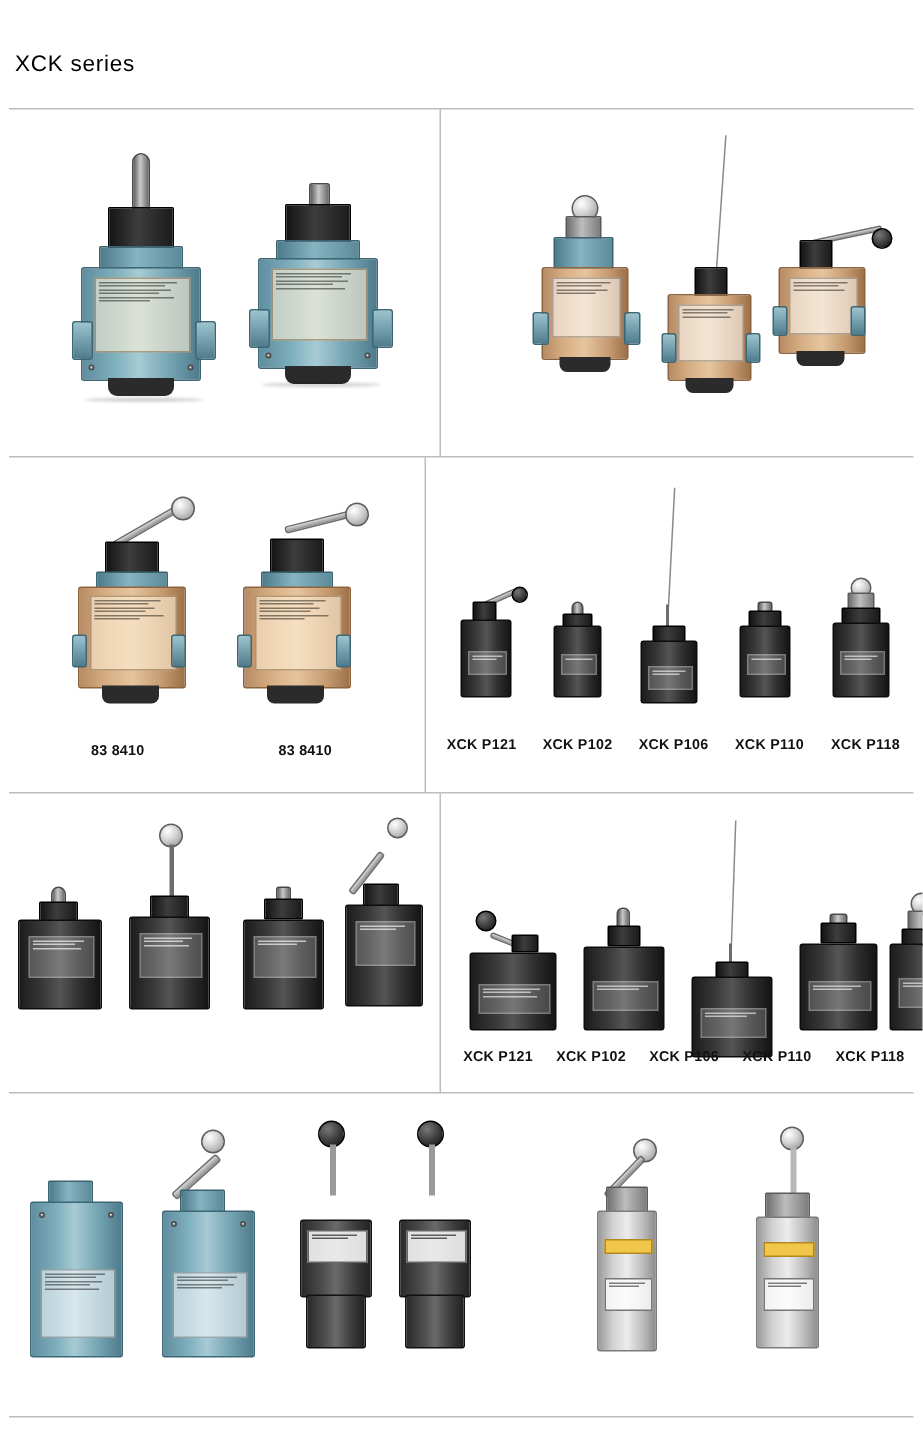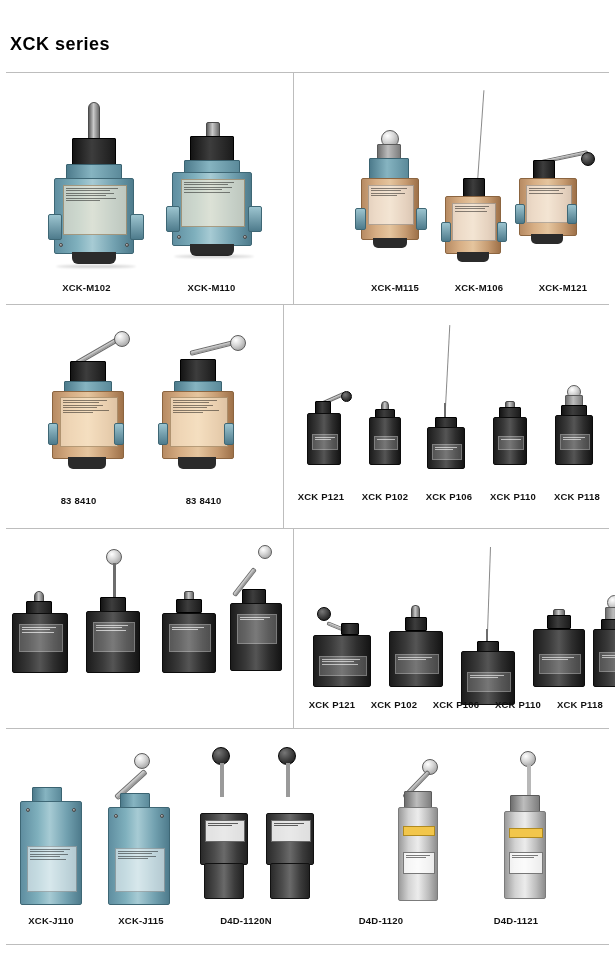--- a/index.html
+++ b/index.html
@@ -12,22 +12,22 @@
     height: 964px;
     position: relative;
     font-family: "Liberation Sans", sans-serif;
     color: #000;
     overflow: hidden;
   }
   #page-title {
     position: absolute;
     left: 10px;
     top: 34px;
-    font-size: 18px;
-    font-weight: bold;
+    font-size: 15px;
+    font-weight: normal;
     letter-spacing: 0.5px;
   }
   .hrule {
     position: absolute;
     left: 6px;
     width: 603px;
     height: 1px;
     background: #bdbdbd;
   }
   .vrule {
@@ -228,24 +228,20 @@
       </div>
       <div class="screw" style="left:4px; top:62px;"></div>
       <div class="screw" style="right:4px; top:62px;"></div>
     </div>
     <div class="mount blue" style="left:0px; top:84px; width:14px; height:26px;"></div>
     <div class="mount blue" style="right:0px; top:84px; width:14px; height:26px;"></div>
     <div class="cable" style="left:24px; top:122px; width:44px; height:12px; border-radius:0 0 6px 6px;"></div>
     <div class="shadow" style="left:8px; width:80px; bottom:9px;"></div>
   </div>
 
-  <div class="caption-row" style="left:24px; top:210px; width:250px;">
-    <span class="cap" style="width:125px;">XCK-M102</span>
-    <span class="cap" style="width:125px;">XCK-M110</span>
-  </div>
 </div>
 
 <div class="group" style="left:293px; top:72px; width:322px; height:232px;">
 
   <div class="part" style="left:62px; top:58px; width:72px; height:137px;">
     <div class="roller" style="left:26px; top:0px; width:18px; height:18px;"></div>
     <div class="head gray" style="left:22px; top:14px; width:24px; height:16px;"></div>
     <div class="head blue" style="left:14px; top:28px; width:40px; height:22px;"></div>
     <div class="body tan" style="left:6px; top:48px; width:58px; height:62px; bottom:auto;">
       <div class="label" style="left:6px; top:6px; width:46px; height:40px;">
@@ -284,25 +280,20 @@
         <span class="ln" style="width:36px;"></span>
         <span class="ln" style="width:30px;"></span>
         <span class="ln" style="width:34px;"></span>
       </div>
     </div>
     <div class="mount blue" style="left:0px; top:52px; width:10px; height:20px;"></div>
     <div class="mount blue" style="right:22px; top:52px; width:10px; height:20px;"></div>
     <div class="cable" style="left:16px; top:82px; width:32px; height:10px; border-radius:0 0 5px 5px;"></div>
   </div>
 
-  <div class="caption-row" style="left:60px; top:210px; width:252px;">
-    <span class="cap" style="width:84px;">XCK-M115</span>
-    <span class="cap" style="width:84px;">XCK-M106</span>
-    <span class="cap" style="width:84px;">XCK-M121</span>
-  </div>
 </div>
 
 <div class="group" style="left:0px; top:305px; width:283px; height:223px;">
 
   <div class="part" style="left:48px; top:26px; width:96px; height:150px;">
     <div class="lever" style="left:28px; top:30px; width:50px; transform:rotate(-30deg); height:5px;"></div>
     <div class="roller" style="left:66px; top:0px; width:16px; height:16px;"></div>
     <div class="head black" style="left:22px; top:30px; width:36px; height:24px;"></div>
     <div class="head blue" style="left:16px; top:50px; width:48px; height:12px;"></div>
     <div class="body tan" style="left:4px; top:60px; width:72px; height:68px; bottom:auto;">
@@ -613,20 +604,13 @@
     <div class="head gray" style="left:18px; top:44px; width:30px; height:20px;"></div>
     <div class="body white" style="left:12px; top:60px; width:42px; height:88px; bottom:auto;">
       <div class="label" style="left:4px; top:16px; width:34px; height:10px; background:#f2c64b; border-color:#b08a1f;"></div>
       <div class="label" style="left:4px; top:40px; width:34px; height:22px; background:rgba(255,255,255,0.8); border-color:#777;">
         <span class="ln" style="width:26px; background:rgba(0,0,0,0.5);"></span>
         <span class="ln" style="width:22px; background:rgba(0,0,0,0.5);"></span>
       </div>
     </div>
   </div>
 
-  <div class="caption-row" style="left:6px; top:186px; width:600px;">
-    <span class="cap" style="width:90px;">XCK-J110</span>
-    <span class="cap" style="width:90px;">XCK-J115</span>
-    <span class="cap" style="width:120px;">D4D-1120N</span>
-    <span class="cap" style="width:150px;">D4D-1120</span>
-    <span class="cap" style="width:120px;">D4D-1121</span>
-  </div>
 </div>
 
 </body></html>

